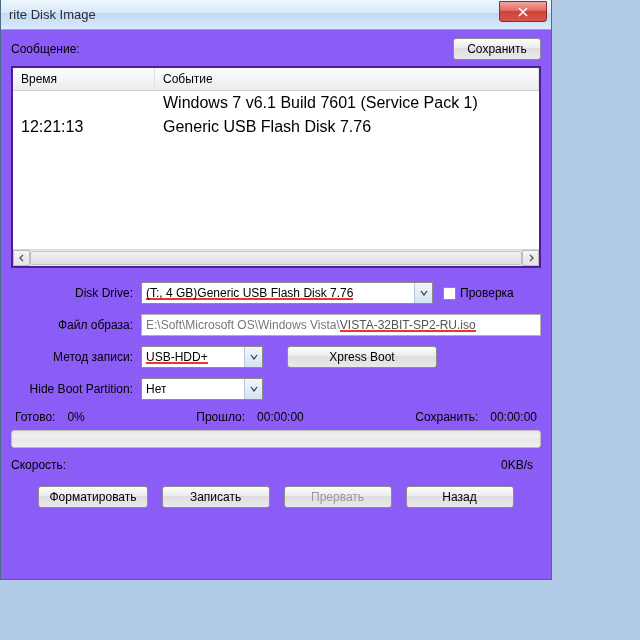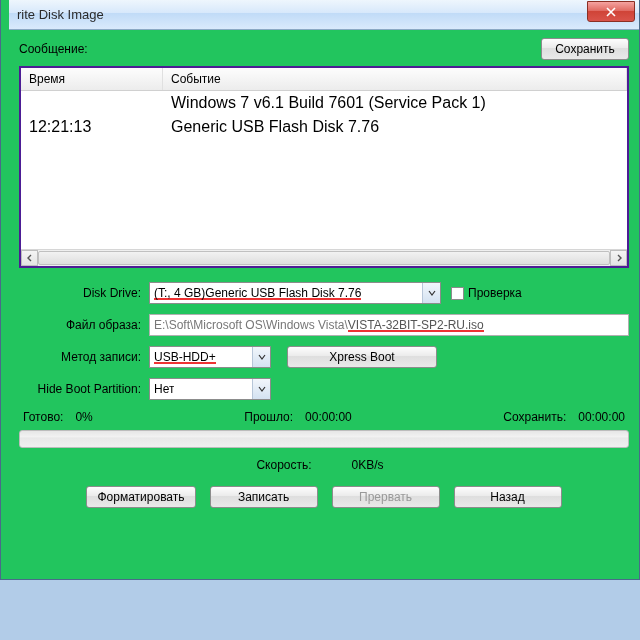--- a/index.html
+++ b/index.html
@@ -6,26 +6,25 @@
     body {
       font-family: Tahoma, "Segoe UI", sans-serif;
       font-size: 12px;
       background: #b2cce8;
       width: 640px;
       height: 640px;
       overflow: hidden;
       color: #000;
     }
     .window {
-      width: 640px;
+      width: 552px;
       height: 580px;
-      background: #22c55e;
+      background: #8b5cf6;
       border: 1px solid #4a6a8a;
       border-top: none;
-      padding-left: 8px;
     }
     .titlebar {
       height: 30px;
       background: linear-gradient(to bottom, #eef6fd 0%, #d7e8fb 45%, #c1dbf7 46%, #d9eafc 100%);
       display: flex;
       align-items: center;
       justify-content: space-between;
       padding: 0 0 0 8px;
       border-bottom: 1px solid #8aa8c4;
     }
@@ -193,34 +192,34 @@
     .status-pair { display:flex; gap:12px; }
     .progress {
       height: 18px;
       background: linear-gradient(to bottom,#e6e6e6 0%, #f3f3f3 40%, #e8e8e8 41%, #f0f0f0 100%);
       border: 1px solid #bcbcbc;
       border-radius: 3px;
       margin-bottom: 10px;
     }
     .speed-row {
       display: flex;
-      justify-content: center;
+      justify-content: space-between;
       gap: 40px;
       font-size: 12px;
       margin-bottom: 14px;
       padding-right: 8px;
     }
     .bottom-buttons {
       display: flex;
       gap: 14px;
       justify-content: center;
       margin-top: 6px;
     }
     .arrow-svg { width:8px; height:8px; }
-    .xpress-gap { margin-left: 16px; }
+    .xpress-gap { margin-left: 24px; }
   </style>
 </head>
 <body>
 
 <div class="window">
   <div class="titlebar">
     <span class="titlebar-text">rite Disk Image</span>
     <div class="close-btn">
       <svg viewBox="0 0 10 10">
           <path d="M1 1 L9 9 M9 1 L1 9" stroke="#fff" stroke-width="1.6"></path>

